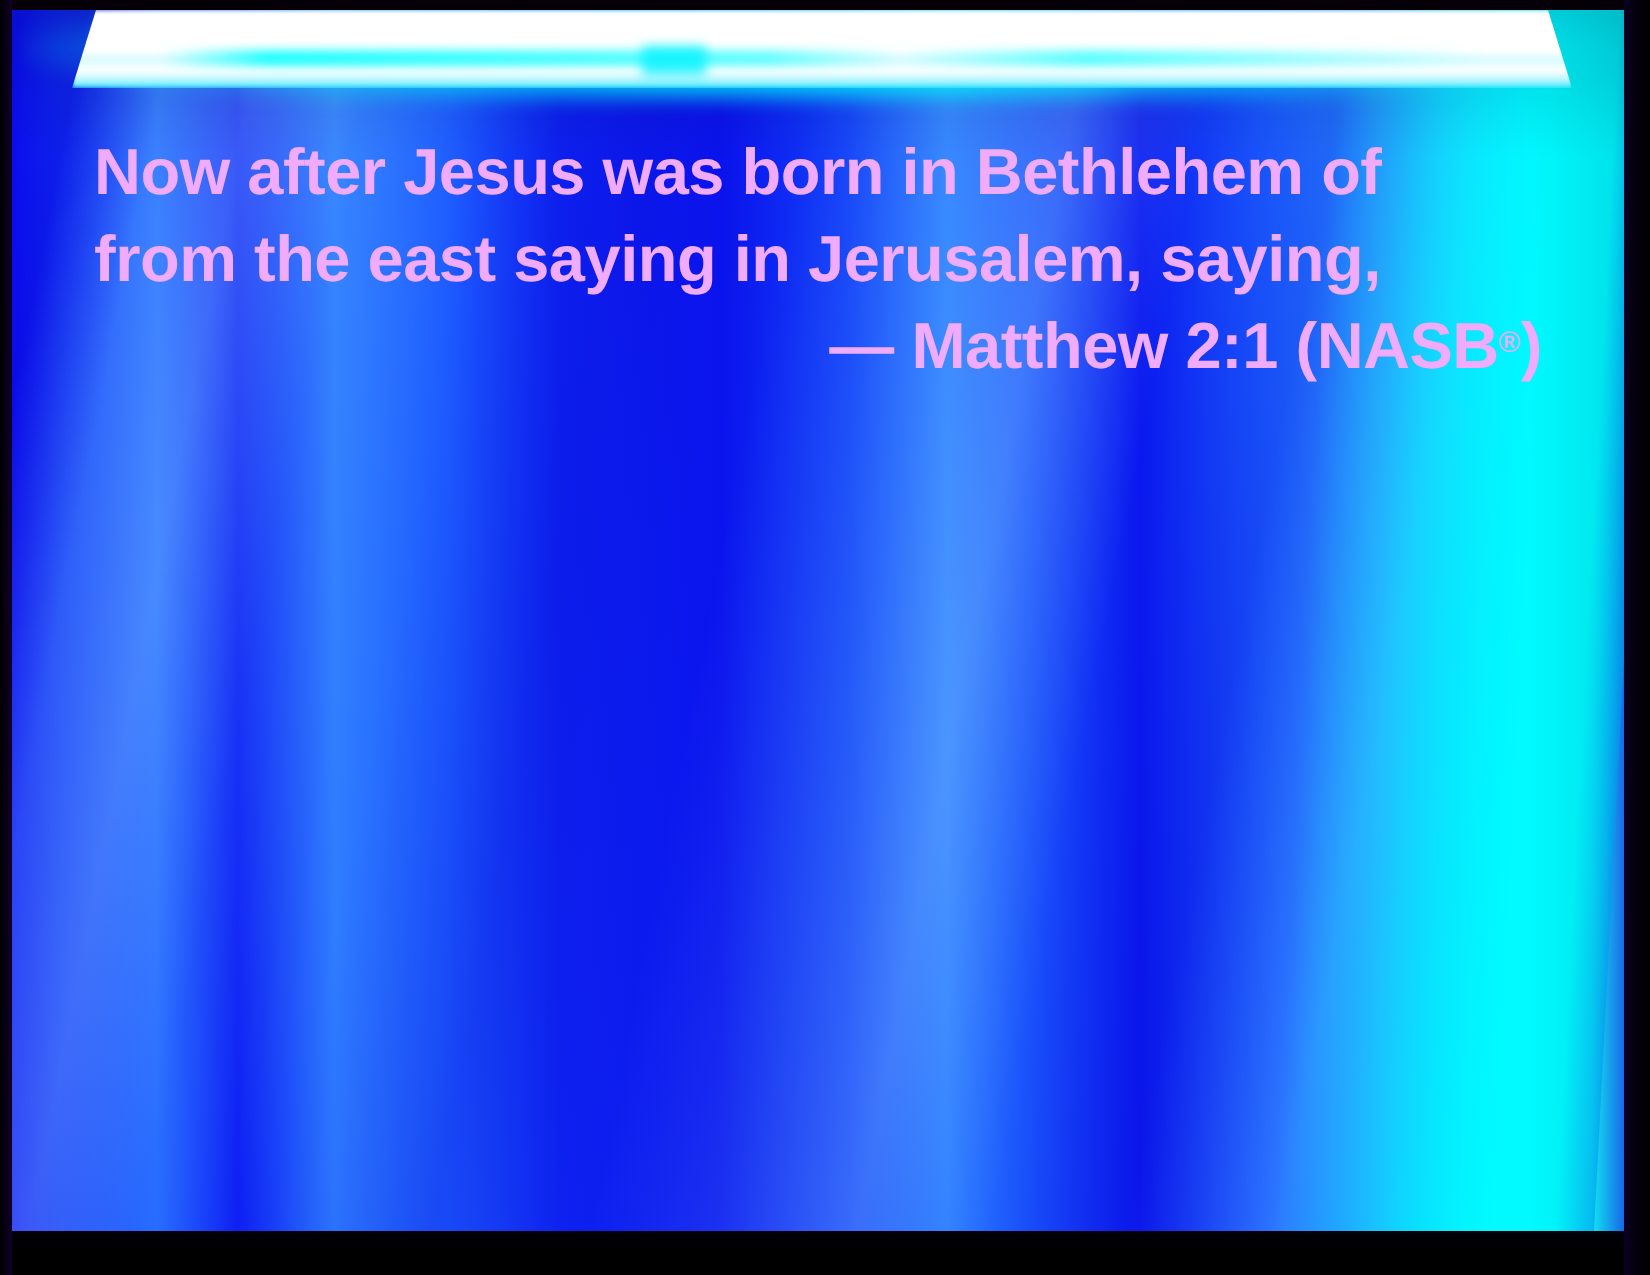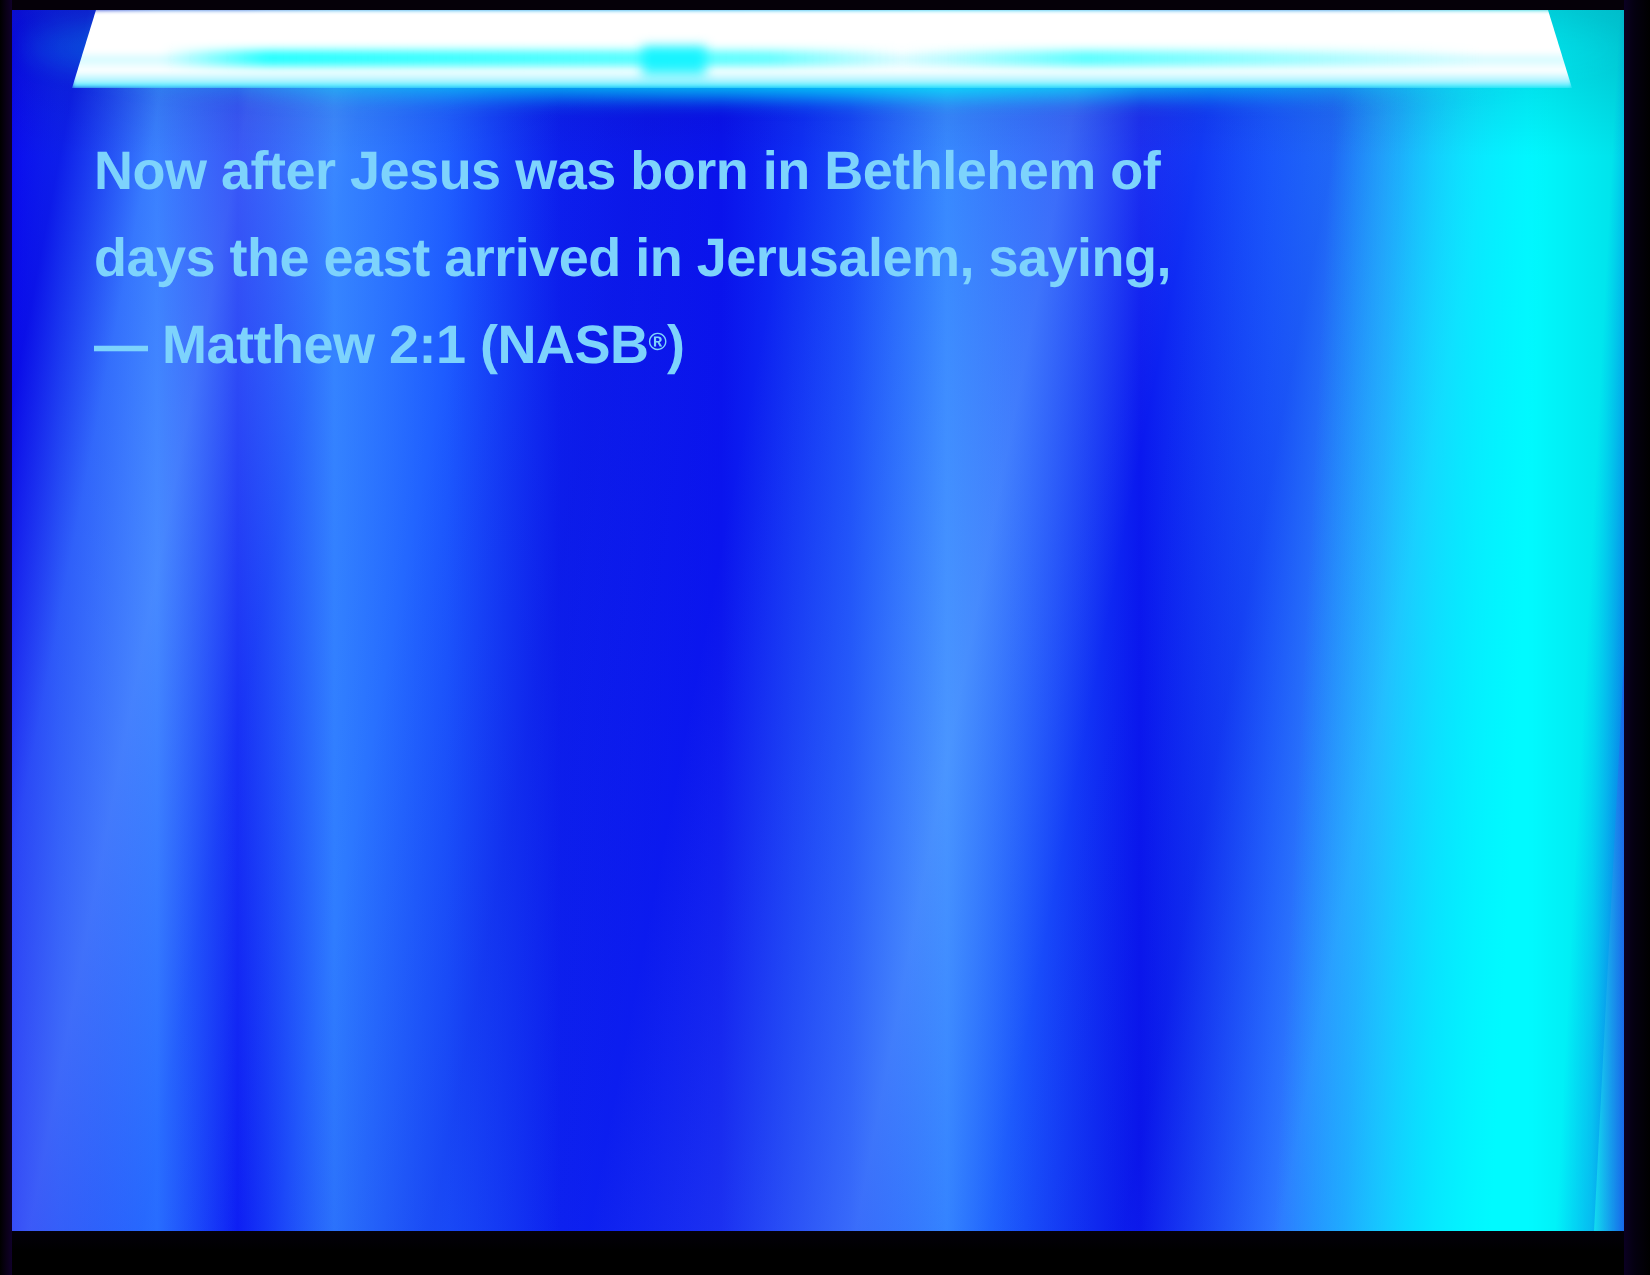--- a/index.html
+++ b/index.html
@@ -196,30 +196,31 @@
   }
 
   
   .verse {
     position: absolute;
     left: 82px;
     top: 118px;
     width: 1448px;
   }
   .verse-line {
-    font-size: 54px;
+    font-size: 65px;
     line-height: 87px;
     font-weight: bold;
-    color: #7dd3fc;
+    color: #f0abfc;
     white-space: nowrap;
     letter-spacing: -0.5px;
     font-stretch: condensed;
     text-rendering: geometricPrecision;
   }
   .verse-line.attribution {
+    text-align: right;
   }
   .reg-mark {
     font-size: 0.46em;
     vertical-align: 0.52em;
     line-height: 0;
     letter-spacing: 0;
   }
 </style>
 </head>
 <body>
@@ -234,21 +235,21 @@
 
     <div class="banner">
       <div class="banner-glow"></div>
       <div class="banner-white"></div>
       <div class="banner-cyan-streak"></div>
       <div class="banner-notch"></div>
     </div>
 
     <div class="verse">
       <div class="verse-line">Now after Jesus was born in Bethlehem of</div>
-      <div class="verse-line">days the east arrived in Jerusalem, saying,</div>
+      <div class="verse-line">from the east saying in Jerusalem, saying,</div>
       <div class="verse-line attribution"><span>— </span><span>Matthew 2:1 </span><span>(</span><span>NASB</span><span class="reg-mark">®</span><span>)</span></div>
     </div>
   </div>
 
   <div class="frame-top"></div>
   <div class="frame-bottom"></div>
   <div class="frame-left"></div>
   <div class="frame-right"></div>
 
 </div>

